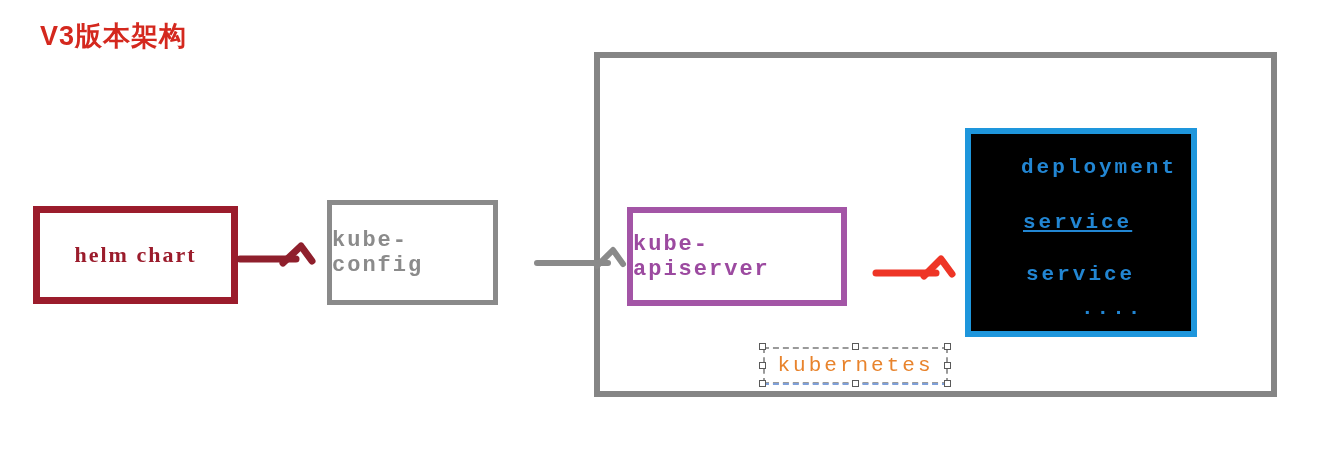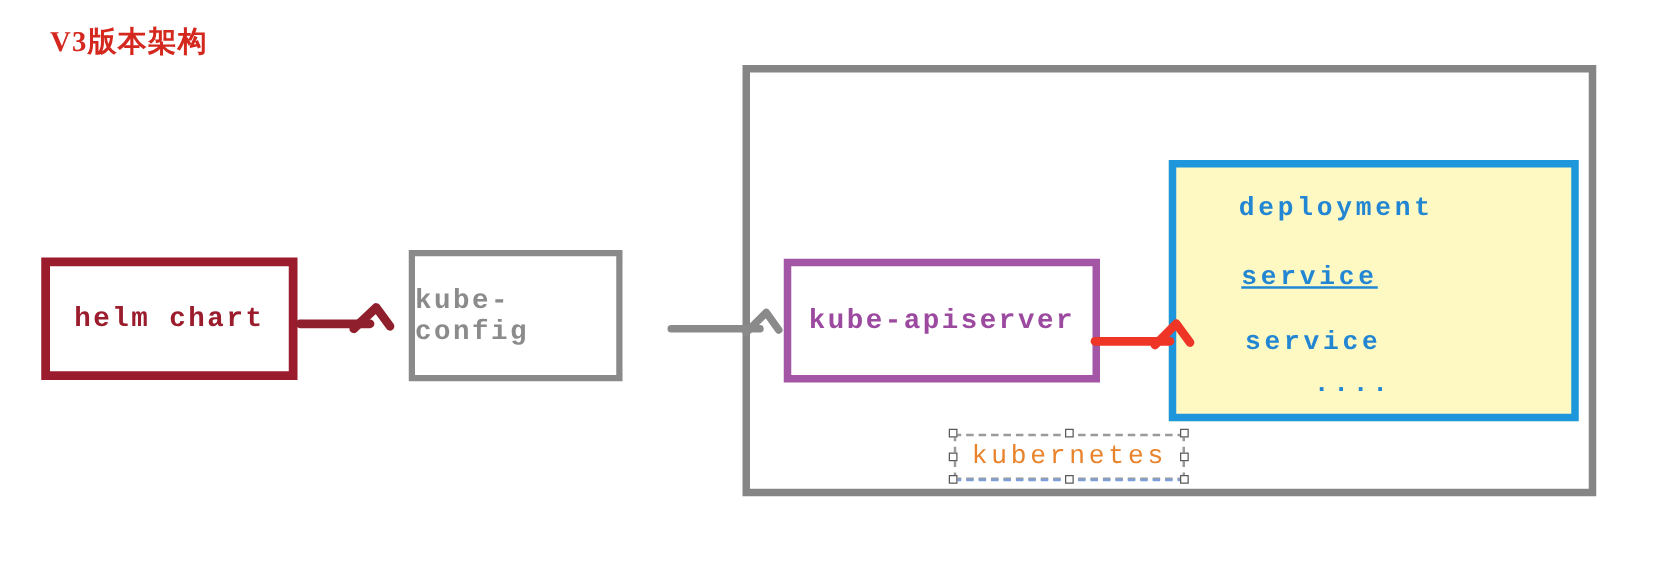--- a/index.html
+++ b/index.html
@@ -5,48 +5,48 @@
   html,body{margin:0;padding:0;background:#ffffff;}
   #canvas{
     position:relative;
     width:1327px;height:451px;
     background:#ffffff;
     font-family:"Liberation Mono","DejaVu Sans Mono",monospace;
     overflow:hidden;
   }
   .title{
     position:absolute;left:40px;top:18px;
-    font-family:Liberation Serif, serif;
-    font-weight:bold;font-size:23px;color:#d4281e;
+    font-family:Liberation Sans, sans-serif;
+    font-weight:bold;font-size:27px;color:#d4281e;
     letter-spacing:1px;
   }
   .node{
     position:absolute;display:flex;align-items:center;justify-content:center;
     background:#ffffff;box-sizing:border-box;
     font-weight:bold;letter-spacing:2px;
   }
   .node-helm{
     left:33px;top:206px;width:205px;height:98px;
-    border:7px solid #9b1c2c;color:#9b1c2c;font-size:22px;
+    border:7px solid #9b1c2c;color:#9b1c2c;font-size:22px;font-family:Liberation Serif, serif;
   }
   .node-kubeconfig{
     left:327px;top:200px;width:171px;height:105px;
     border:5px solid #8a8a8a;color:#8b8b8b;font-size:22px;
   }
   .cluster{
     position:absolute;left:594px;top:52px;width:683px;height:345px;
     border:6px solid #858585;box-sizing:border-box;background:transparent;
   }
   .node-apiserver{
-    left:627px;top:207px;width:253px;height:99px;
+    left:627px;top:207px;width:220px;height:99px;
     border:6px solid #a355a6;color:#9c4aa0;font-size:22px;
   }
   .node-resources{
-    position:absolute;left:935px;top:128px;width:328px;height:209px;
-    border:6px solid #1e96dc;box-sizing:border-box;background:#fef9c3;
+    position:absolute;left:965px;top:128px;width:232px;height:209px;
+    border:6px solid #1e96dc;box-sizing:border-box;background:#000000;
   }
   .res-item{
     position:absolute;color:#2286d3;font-weight:bold;
     font-size:21px;letter-spacing:3px;white-space:nowrap;
   }
   .res-0{left:50px;top:22px;}
   .res-1{left:52px;top:77px;text-decoration:underline;}
   .res-2{left:55px;top:129px;}
   .res-3{left:110px;top:163px;}
   .selection{

